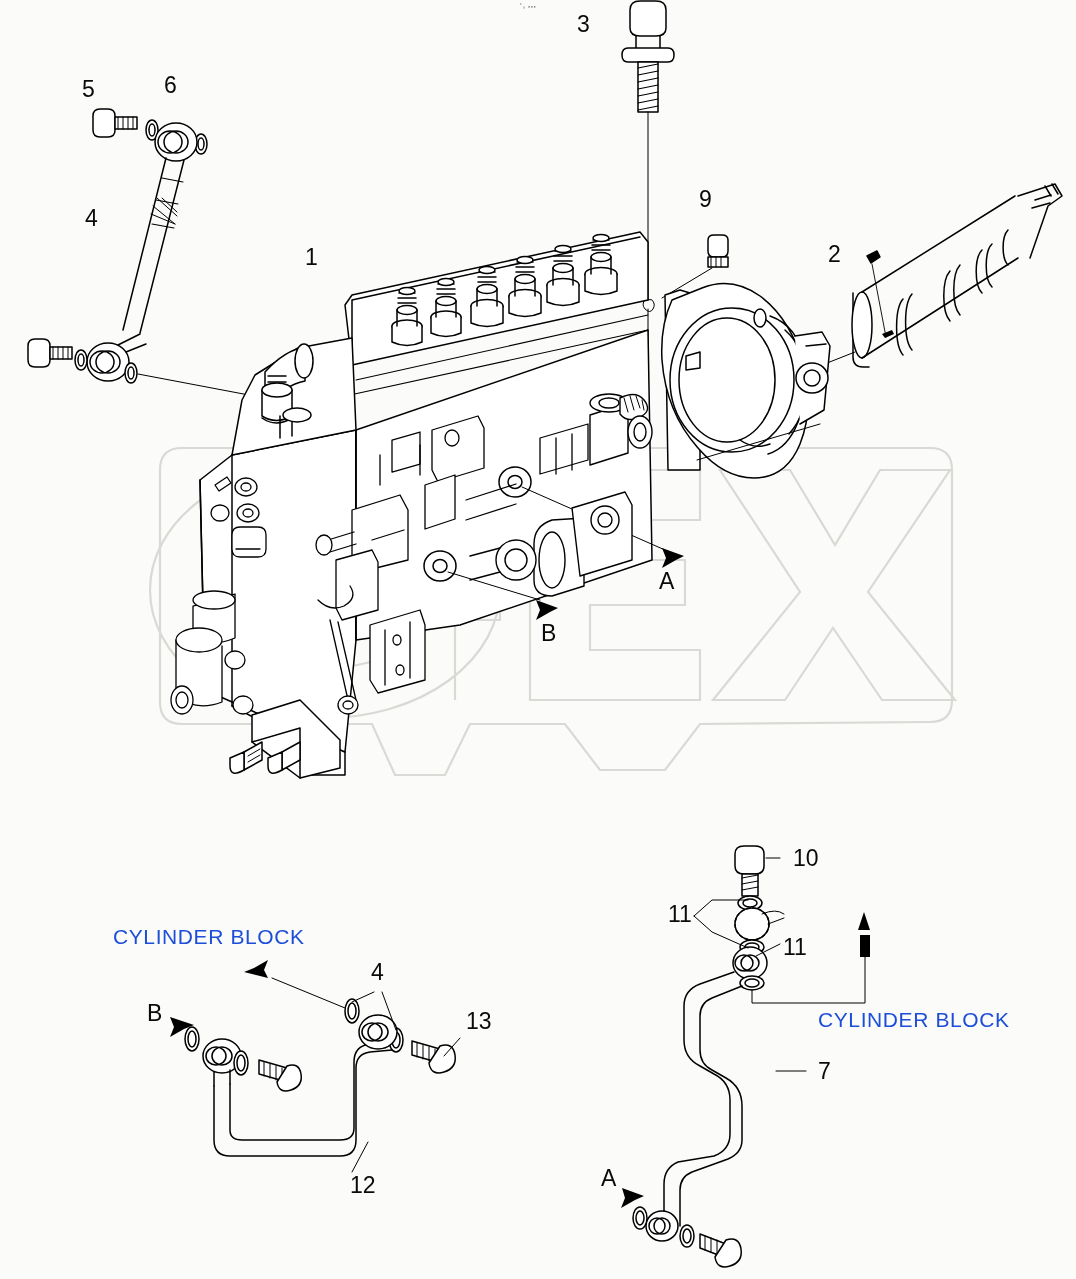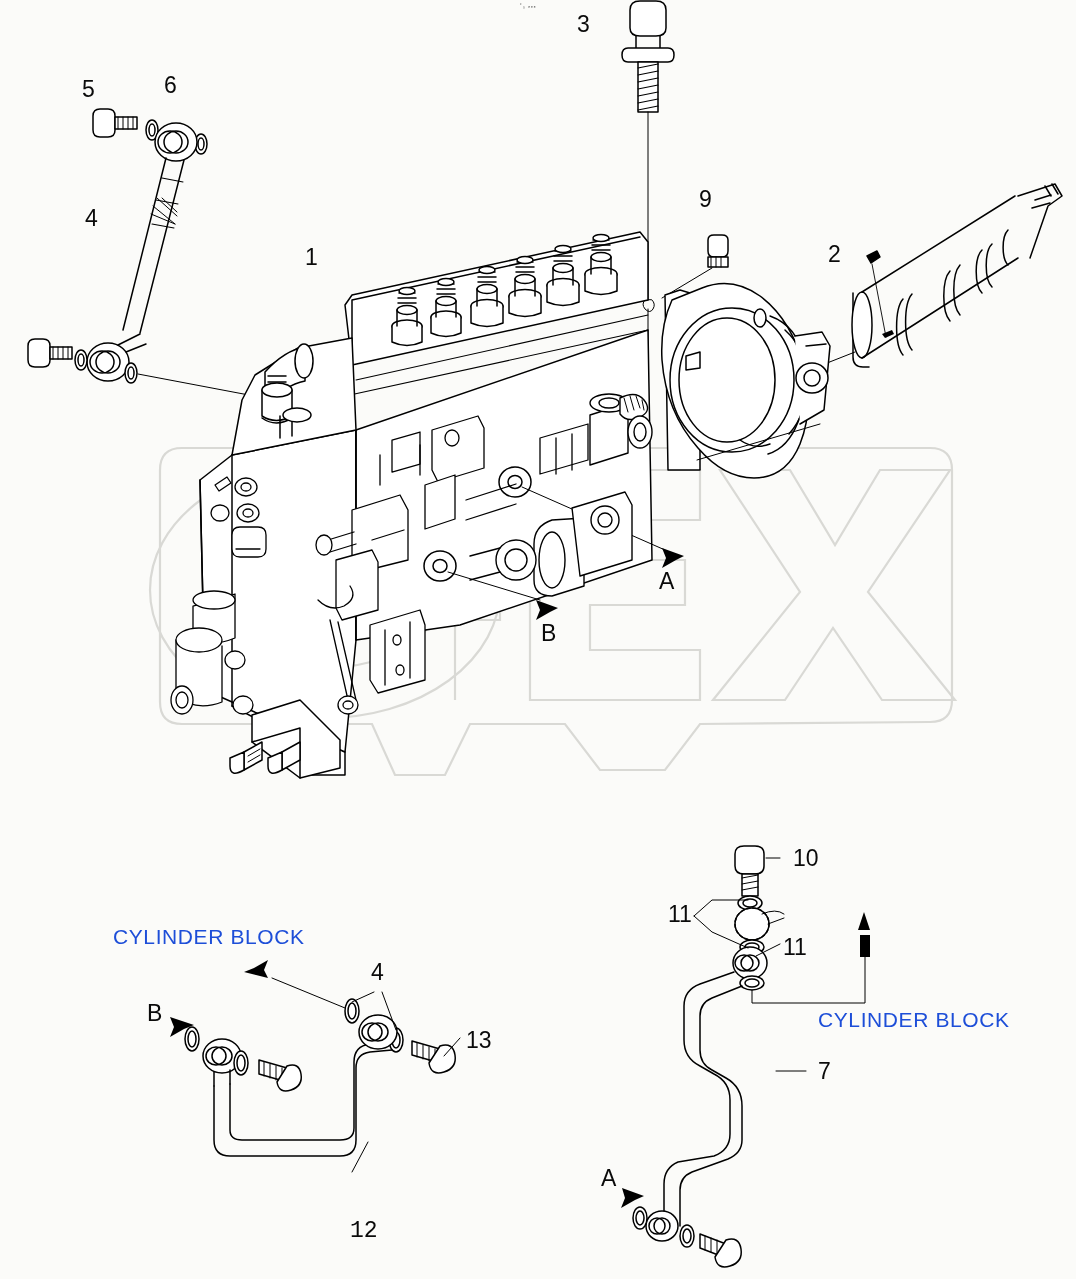--- a/index.html
+++ b/index.html
@@ -452,22 +452,22 @@
 <div class="lbl" style="left:828px;top:243px;">2</div>
 <div class="lbl" style="left:577px;top:13px;">3</div>
 <div class="lbl" style="left:85px;top:207px;">4</div>
 <div class="lbl" style="left:82px;top:78px;">5</div>
 <div class="lbl" style="left:164px;top:74px;">6</div>
 <div class="lbl" style="left:818px;top:1060px;">7</div>
 <div class="lbl" style="left:699px;top:188px;">9</div>
 <div class="lbl" style="left:793px;top:847px;text-align:right;">10</div>
 <div class="lbl" style="left:668px;top:903px;">11</div>
 <div class="lbl" style="left:783px;top:936px;">11</div>
-<div class="lbl" style="left:350px;top:1220px;font-family:Liberation Mono, monospace;">12</div>
-<div class="lbl" style="left:466px;top:1010px;margin-top:19px;">13</div>
+<div class="lbl" style="left:350px;top:1174px;">12</div>
+<div class="lbl" style="left:466px;top:1010px;">13</div>
 <div class="lbl" style="left:371px;top:961px;">4</div>
 
 <div class="lbl" style="left:659px;top:570px;">A</div>
 <div class="lbl" style="left:541px;top:622px;">B</div>
 <div class="lbl" style="left:147px;top:1002px;">B</div>
 <div class="lbl" style="left:601px;top:1167px;">A</div>
 
 <div class="cb" style="left:113px;top:925px;">CYLINDER BLOCK</div>
 <div class="cb" style="left:818px;top:1008px;">CYLINDER BLOCK</div>
 

